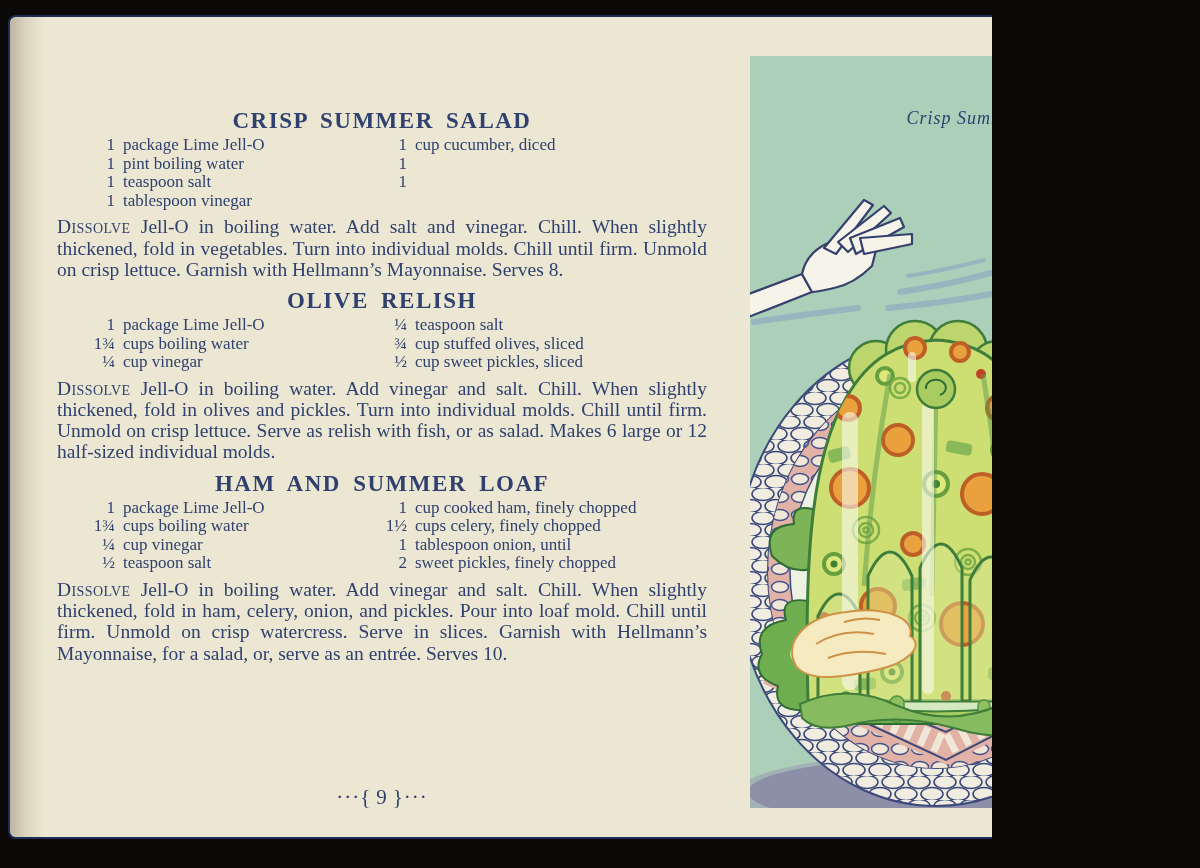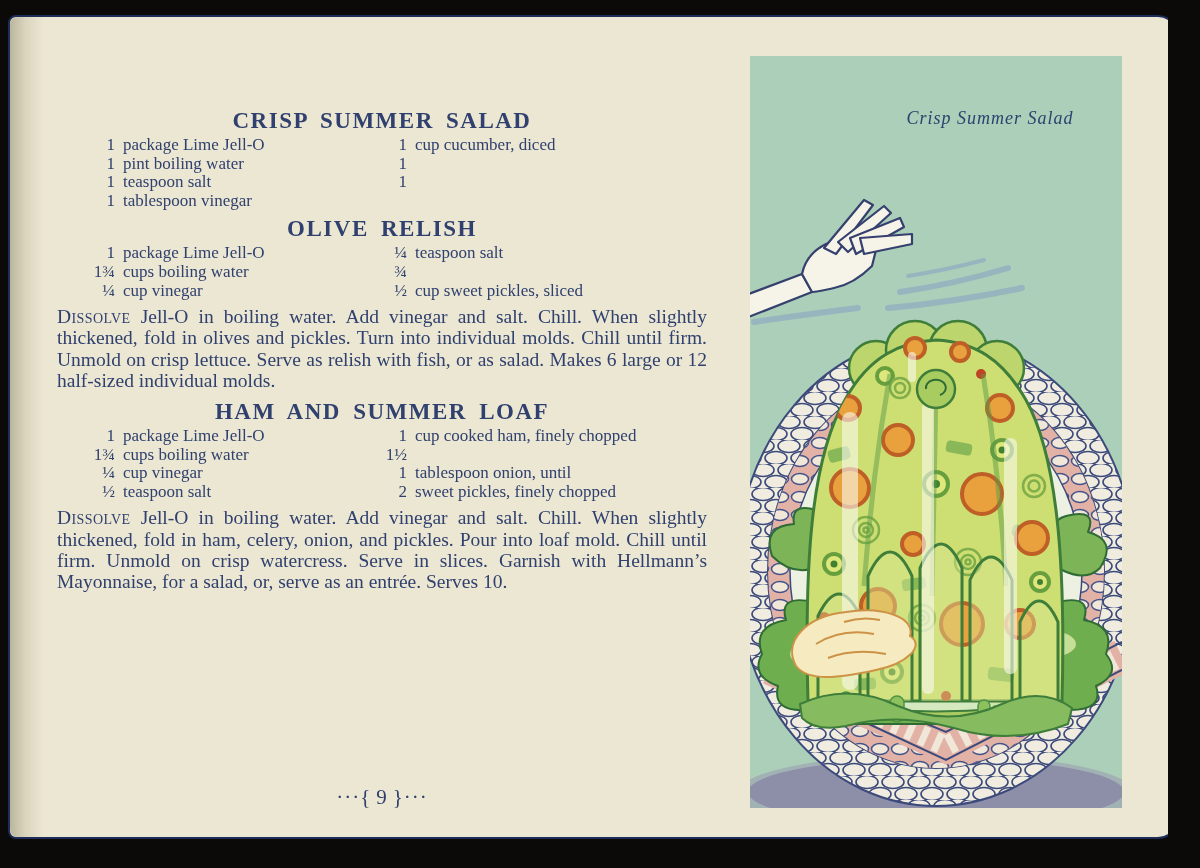--- a/index.html
+++ b/index.html
@@ -1,16 +1,16 @@
 <!DOCTYPE html>
 <html><head>
 <meta charset="utf-8">
 <style>
   html,body{margin:0;padding:0;background:#0b0a08;}
-  .stage{position:relative;width:1168px;height:868px;background:#0b0a08;overflow:hidden;
+  .stage{position:relative;width:992px;height:868px;background:#0b0a08;overflow:hidden;
          font-family:"Liberation Serif","DejaVu Serif",serif;}
   .page{position:absolute;left:8px;top:15px;width:1170px;height:824px;background:#ece7d2;
         border:2px solid #1d2d5a;border-radius:8px 20px 20px 8px;box-sizing:border-box;}
   .page::before{content:"";position:absolute;left:0;top:0;bottom:0;width:34px;border-radius:8px 0 0 8px;
         background:linear-gradient(90deg,rgba(110,100,70,.38),rgba(110,100,70,.14) 45%,rgba(110,100,70,0));pointer-events:none;}
   .text-col{position:absolute;left:47px;top:86px;width:650px;color:#30406f;}
   .title{font-size:23px;line-height:25px;font-weight:bold;text-align:center;
          letter-spacing:1.5px;word-spacing:5px;margin:5px 0 3px;}
   .ing{display:grid;grid-template-columns:272px 300px;column-gap:20px;padding-left:30px;
        font-size:17px;line-height:18.6px;margin:2px 0 6px;}
@@ -61,20 +61,21 @@
                 <span class="t">cup cucumber, diced</span>
               </div>
             <div class="row">
                 <span class="q">1</span>
               </div>
             <div class="row">
                 <span class="q">1</span>
               </div>
           </div>
         </div>
+        <p class="body"><span class="lead">Dissolve</span><span> Jell-O in boiling water. Add salt and vinegar. Chill. When slightly thickened, fold in vegetables. Turn into individual molds. Chill until firm.  Unmold on crisp lettuce. Garnish with Hellmann’s Mayonnaise. Serves 8.</span></p>
       </section>
 
       <section>
         <h2 class="title">OLIVE RELISH</h2>
         <div class="ing">
           <div class="col">
             <div class="row">
                 <span class="q">1</span>
                 <span class="t">package Lime Jell-O</span>
               </div>
@@ -87,20 +88,21 @@
                 <span class="t">cup vinegar</span>
               </div>
           </div>
           <div class="col">
             <div class="row">
                 <span class="q">¼</span>
                 <span class="t">teaspoon salt</span>
               </div>
             <div class="row">
                 <span class="q">¾</span>
+                <span class="t">cup stuffed olives, sliced</span>
               </div>
             <div class="row">
                 <span class="q">½</span>
                 <span class="t">cup sweet pickles, sliced</span>
               </div>
           </div>
         </div>
         <p class="body"><span class="lead">Dissolve</span><span> Jell-O in boiling water. Add vinegar and salt. Chill. When slightly thickened, fold in olives and pickles. Turn into individual molds. Chill until firm. Unmold on crisp lettuce. Serve as relish with fish, or as salad.  Makes 6 large or 12 half-sized individual molds.</span></p>
       </section>
 
@@ -125,20 +127,21 @@
                 <span class="t">teaspoon salt</span>
               </div>
           </div>
           <div class="col">
             <div class="row">
                 <span class="q">1</span>
                 <span class="t">cup cooked ham, finely chopped</span>
               </div>
             <div class="row">
                 <span class="q">1½</span>
+                <span class="t">cups celery, finely chopped</span>
               </div>
             <div class="row">
                 <span class="q">1</span>
                 <span class="t">tablespoon onion, until</span>
               </div>
             <div class="row">
                 <span class="q">2</span>
                 <span class="t">sweet pickles, finely chopped</span>
               </div>
           </div>

